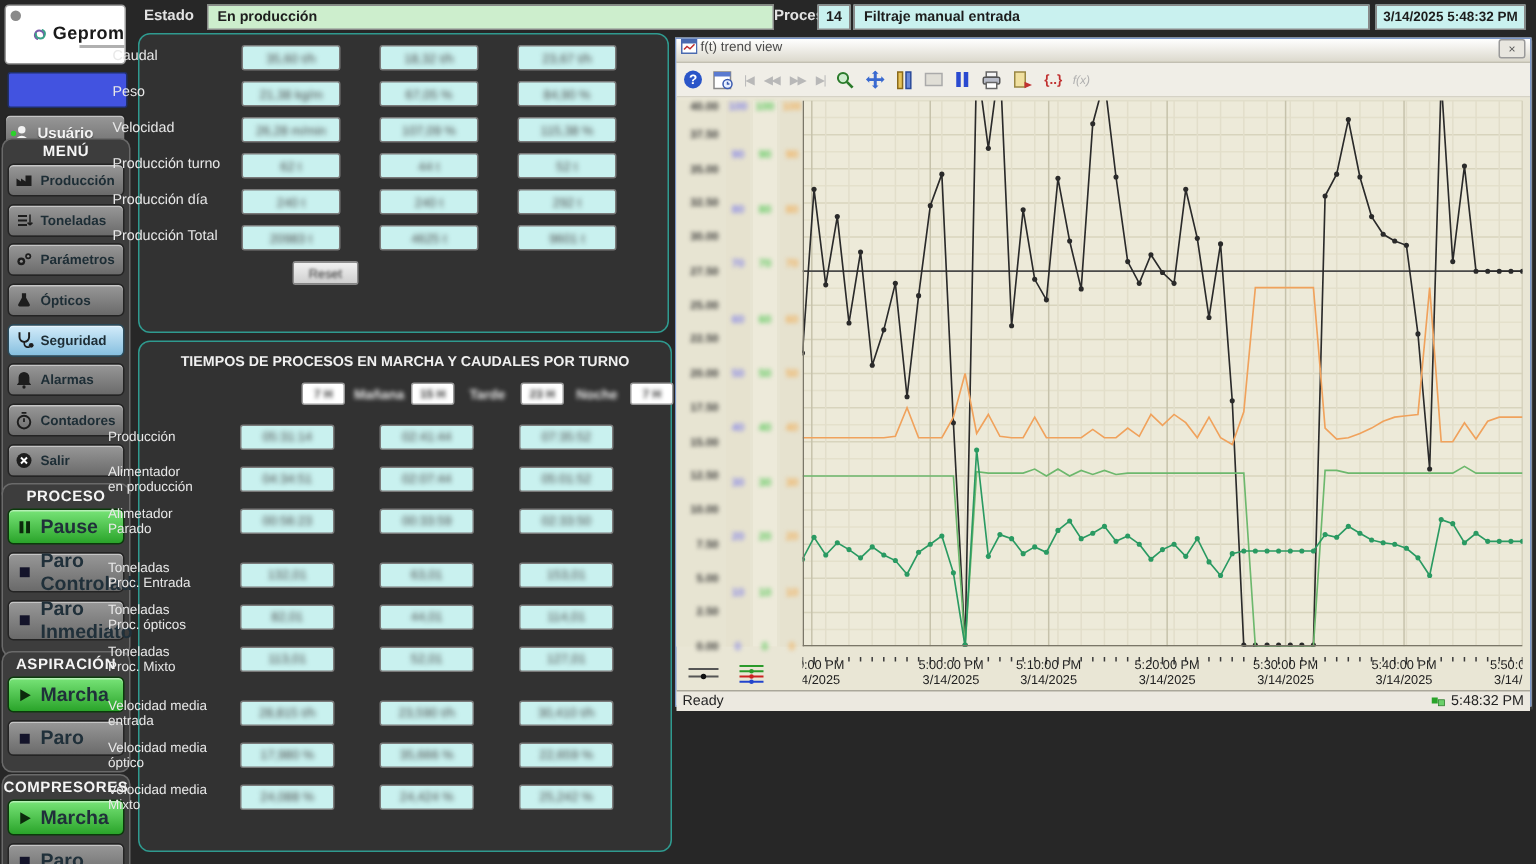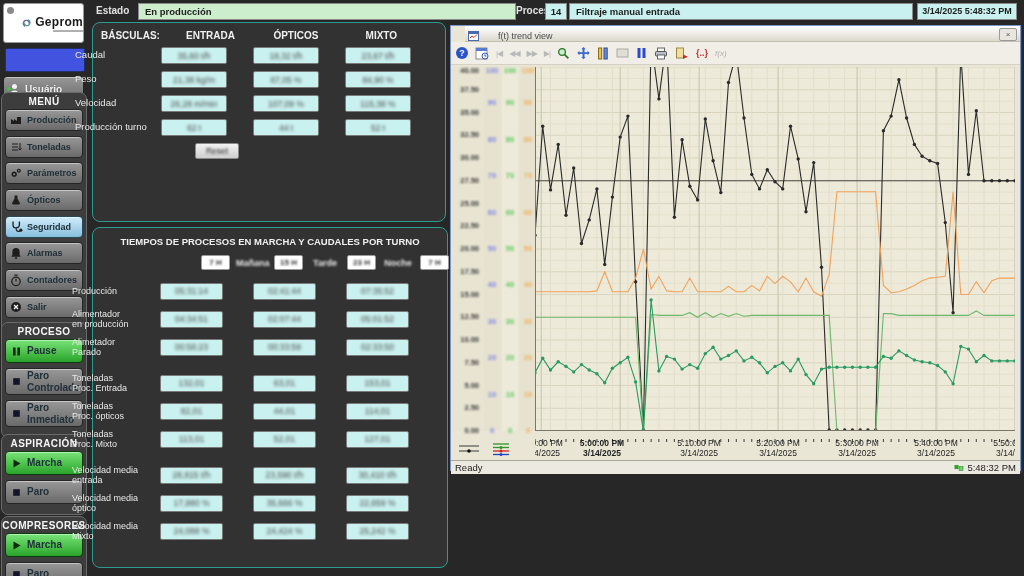--- a/index.html
+++ b/index.html
@@ -35,21 +35,21 @@
             text-shadow:0 1px 1px rgba(0,0,0,.5);}
   .side-panel{position:absolute;left:1px;width:86px;background:#3d3d3d;border:1px solid #6a6a6a;
               border-radius:7px;box-sizing:border-box;padding:2px 0 4px;}
   #menu-panel{top:92px;height:244px;}
   .side-header{text-align:center;color:#f5f5f5;font-size:10px;font-weight:bold;letter-spacing:.4px;
                padding:1px 0 2px;}
   .menu-btn{width:78px;height:22px;margin:0 auto 4.7px;font-size:9px;}
   .menu-btn .mlabel{color:#1d2d35;}
   .menu-btn.selected{background:linear-gradient(#d3ecfa,#86bfdf);border-color:#2a4a5a;}
   .ctrl-panel{padding-bottom:5px;}
-  .ctrl-btn{width:78px;margin:0 auto 5px;font-size:10px;line-height:1.15;}
+  .ctrl-btn{width:78px;margin:0 auto 5px;font-size:13px;line-height:1.15;}
   .ctrl-btn .mlabel{white-space:pre-line;text-align:left;color:#20303a;}
   .ctrl-btn.one{height:24px;}
   .ctrl-btn.two{height:27px;}
   .ctrl-btn.green{background:linear-gradient(#78e478,#2aa42a);border-color:#0c3a0c;}
   .mi{width:14px;height:13px;display:inline-flex;align-items:center;justify-content:center;flex:none;}
 
   
   .teal-panel{position:absolute;background:#323232;border:1px solid #2f9a8f;border-radius:8px;box-sizing:border-box;}
   #basculas-panel{left:92px;top:22px;width:354px;height:200px;padding:7px 8px;}
   .b-header{display:flex;align-items:center;margin-bottom:6px;}
@@ -71,21 +71,21 @@
   .shift-label{width:32px;text-align:center;color:#e8e8e8;font-size:9px;font-weight:bold;flex:none;}
   #tiempos-panel .data-row{margin-bottom:6px;min-height:22px;}
   #tiempos-panel .row-label{width:88px;font-size:9px;}
   #tiempos-panel .val-box{width:61px;margin-right:30px;}
   .gap-before{margin-top:14px !important;}
 
   
   #trend-window{position:absolute;left:450px;top:25px;width:571px;height:446px;background:#e9e6d5;
                 border:1px solid #7a96c8;box-shadow:1px 2px 0 #3a3a3a;box-sizing:border-box;}
   .tv-titlebar{height:15px;background:linear-gradient(#ffffff,#dcd9cd);border-bottom:1px solid #c2bfb2;
-               display:flex;align-items:flex-end;padding:0 3px;gap:19px;margin-left:14px;}
+               display:flex;align-items:flex-start;padding:0 3px;gap:2px;}
   .tv-title{font-size:9px;color:#4a4a4a;flex:1;}
   .tv-close{width:16px;height:11px;background:#e8e6df;border:1px solid #9a9a9a;border-radius:2px;
             font-size:8px;color:#555;display:flex;align-items:center;justify-content:center;cursor:pointer;}
   .tv-toolbar{height:22px;background:#f0eee7;border-bottom:1px solid #d5d2c5;display:flex;
               align-items:center;gap:7px;padding-left:5px;}
   .tb-icon{display:inline-flex;align-items:center;justify-content:center;height:14px;cursor:pointer;}
   .help-circle{width:12px;height:12px;border-radius:50%;background:#2a55c8;color:#fff;font-size:9px;
                font-weight:bold;display:flex;align-items:center;justify-content:center;}
   .nav-glyph{font-size:8px;color:#b8b8b8;letter-spacing:-1px;}
   .braces{font-size:9px;font-weight:bold;color:#c03030;}
@@ -283,26 +283,20 @@
               <rect x="2.2" y="2.2" width="6.6" height="6.6" fill="#14142a"></rect>
             </svg>
           </span>
           <span class="mlabel">Paro</span>
         </div>
       </div>
     </div>
 </aside>
 
 <div class="teal-panel" id="basculas-panel">
-  <div class="b-header">
-    <span class="b-title">BÁSCULAS:</span>
-    <span class="b-col">ENTRADA</span>
-    <span class="b-col">ÓPTICOS</span>
-    <span class="b-col">MIXTO</span>
-  </div>
   <div id="bascula-rows">
       <div class="data-row">
         <span class="row-label">Caudal</span>
         <span class="val-box">
           <span class="blur16">35,60 t/h</span>
         </span>
         <span class="val-box">
           <span class="blur16">18,32 t/h</span>
         </span>
         <span class="val-box">
@@ -336,20 +330,44 @@
       <div class="data-row">
         <span class="row-label">Producción turno</span>
         <span class="val-box">
           <span class="blur16">62 t</span>
         </span>
         <span class="val-box">
           <span class="blur16">44 t</span>
         </span>
         <span class="val-box">
           <span class="blur16">52 t</span>
+        </span>
+      </div>
+      <div class="data-row">
+        <span class="row-label">Producción día</span>
+        <span class="val-box">
+          <span class="blur16">240 t</span>
+        </span>
+        <span class="val-box">
+          <span class="blur16">240 t</span>
+        </span>
+        <span class="val-box">
+          <span class="blur16">292 t</span>
+        </span>
+      </div>
+      <div class="data-row">
+        <span class="row-label">Producción Total</span>
+        <span class="val-box">
+          <span class="blur16">20983 t</span>
+        </span>
+        <span class="val-box">
+          <span class="blur16">4625 t</span>
+        </span>
+        <span class="val-box">
+          <span class="blur16">9601 t</span>
         </span>
       </div>
     </div>
   <div class="reset-btn">
     <span class="blur10">Reset</span>
   </div>
 </div>
 
 <div class="teal-panel" id="tiempos-panel">
   <div class="t-title">TIEMPOS DE PROCESOS EN MARCHA Y CAUDALES POR TURNO</div>
@@ -905,21 +923,21 @@
         <circle cx="10" cy="6.5" r="1.5" fill="#2a9a2a"></circle>
           <circle cx="10" cy="10" r="1.5" fill="#cc2222"></circle>
           <circle cx="10" cy="13.5" r="1.5" fill="#2244cc"></circle>
       </svg>
     </div>
     <div id="xlabels">
         <div class="xlab" style="left: 6.2px;">
           <div>4:50:00 PM</div>
           <div>3/14/2025</div>
         </div>
-        <div class="xlab" style="left: 67px; font-weight: bold;">
+        <div class="xlab" style="left: 99px;">
           <div>5:00:00 PM</div>
           <div>3/14/2025</div>
         </div>
         <div class="xlab" style="left: 164.1px;">
           <div>5:10:00 PM</div>
           <div>3/14/2025</div>
         </div>
         <div class="xlab" style="left: 243.1px;">
           <div>5:20:00 PM</div>
           <div>3/14/2025</div>

